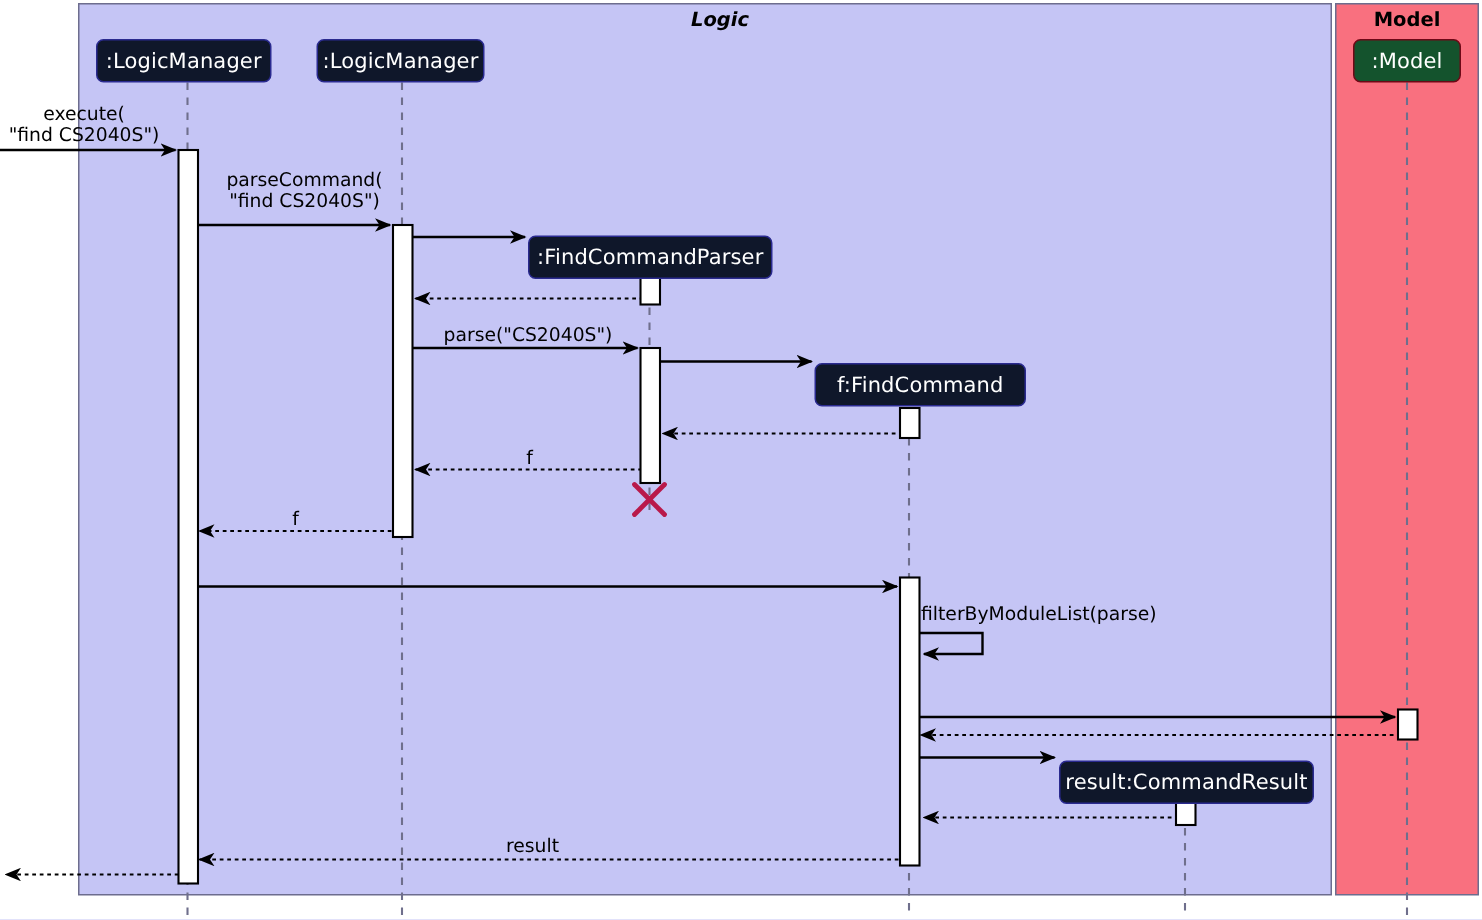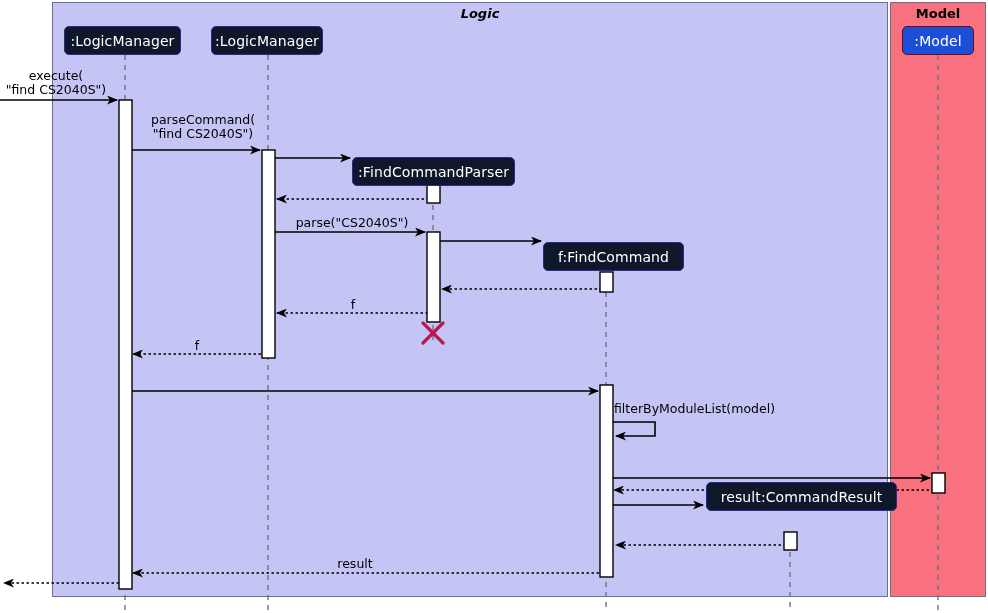--- a/index.html
+++ b/index.html
@@ -18,21 +18,21 @@
     border-radius:5px;
     color:#ffffff;
     font-size:14px;
     font-weight:400;
     display:flex;align-items:center;justify-content:center;
     white-space:nowrap;
     box-sizing:border-box;
     letter-spacing:0.1px;
   }
   .p-logic{background:#0f172a;border:1px solid #2a2a8f;}
-  .p-model{background:#1d4ed8;border:1px solid #6e0816;}
+  .p-model{background:#14532d;border:1px solid #6e0816;}
 
   .frame-title{
     position:absolute;
     font-size:13px;font-weight:bold;color:#000000;
     white-space:nowrap;
     text-align:center;
   }
   .msg{
     position:absolute;
     font-size:12.5px;color:#000000;
@@ -130,35 +130,35 @@
   <div class="frame-title" style="left:891px;top:6px;width:94px;">Model</div>
 
   <div class="participant p-logic" style="left:64px;top:26px;width:117px;height:29px;">:LogicManager</div>
 
   <div class="participant p-logic" style="left:211px;top:26px;width:112px;height:29px;">:LogicManager</div>
 
   <div class="participant p-logic" style="left:352px;top:157px;width:163px;height:29px;text-align:center;">:FindCommandParser</div>
 
   <div class="participant p-logic" style="left:543px;top:242px;width:141px;height:29px;">f:FindCommand</div>
 
-  <div class="participant p-logic" style="left:706px;top:482px;width:191px;height:29px;">result:CommandResult</div>
+  <div class="participant p-logic" style="left:706px;top:507px;width:170px;height:29px;">result:CommandResult</div>
 
   <div class="participant p-model" style="left:902px;top:26px;width:72px;height:29px;">:Model</div>
 
   <div class="msg" style="left:0px;top:69px;width:112px;">execute(
 "find CS2040S")</div>
 
   <div class="msg" style="left:128px;top:113px;width:150px;">parseCommand(
 "find CS2040S")</div>
 
   <div class="msg" style="left:278px;top:216px;width:148px;">parse("CS2040S")</div>
 
   <div class="msg" style="left:280px;top:298px;width:146px;">f</div>
 
   <div class="msg" style="left:135px;top:339px;width:124px;">f</div>
 
 
-  <div class="msg" style="left:614px;top:402px;width:180px;text-align:left;">filterByModuleList(model)</div>
+  <div class="msg" style="left:614px;top:402px;width:180px;text-align:left;">filterByModuleList(parse)</div>
 
 
   <div class="msg" style="left:300px;top:557px;width:110px;">result</div>
 
 </div>
 
 </body></html>

